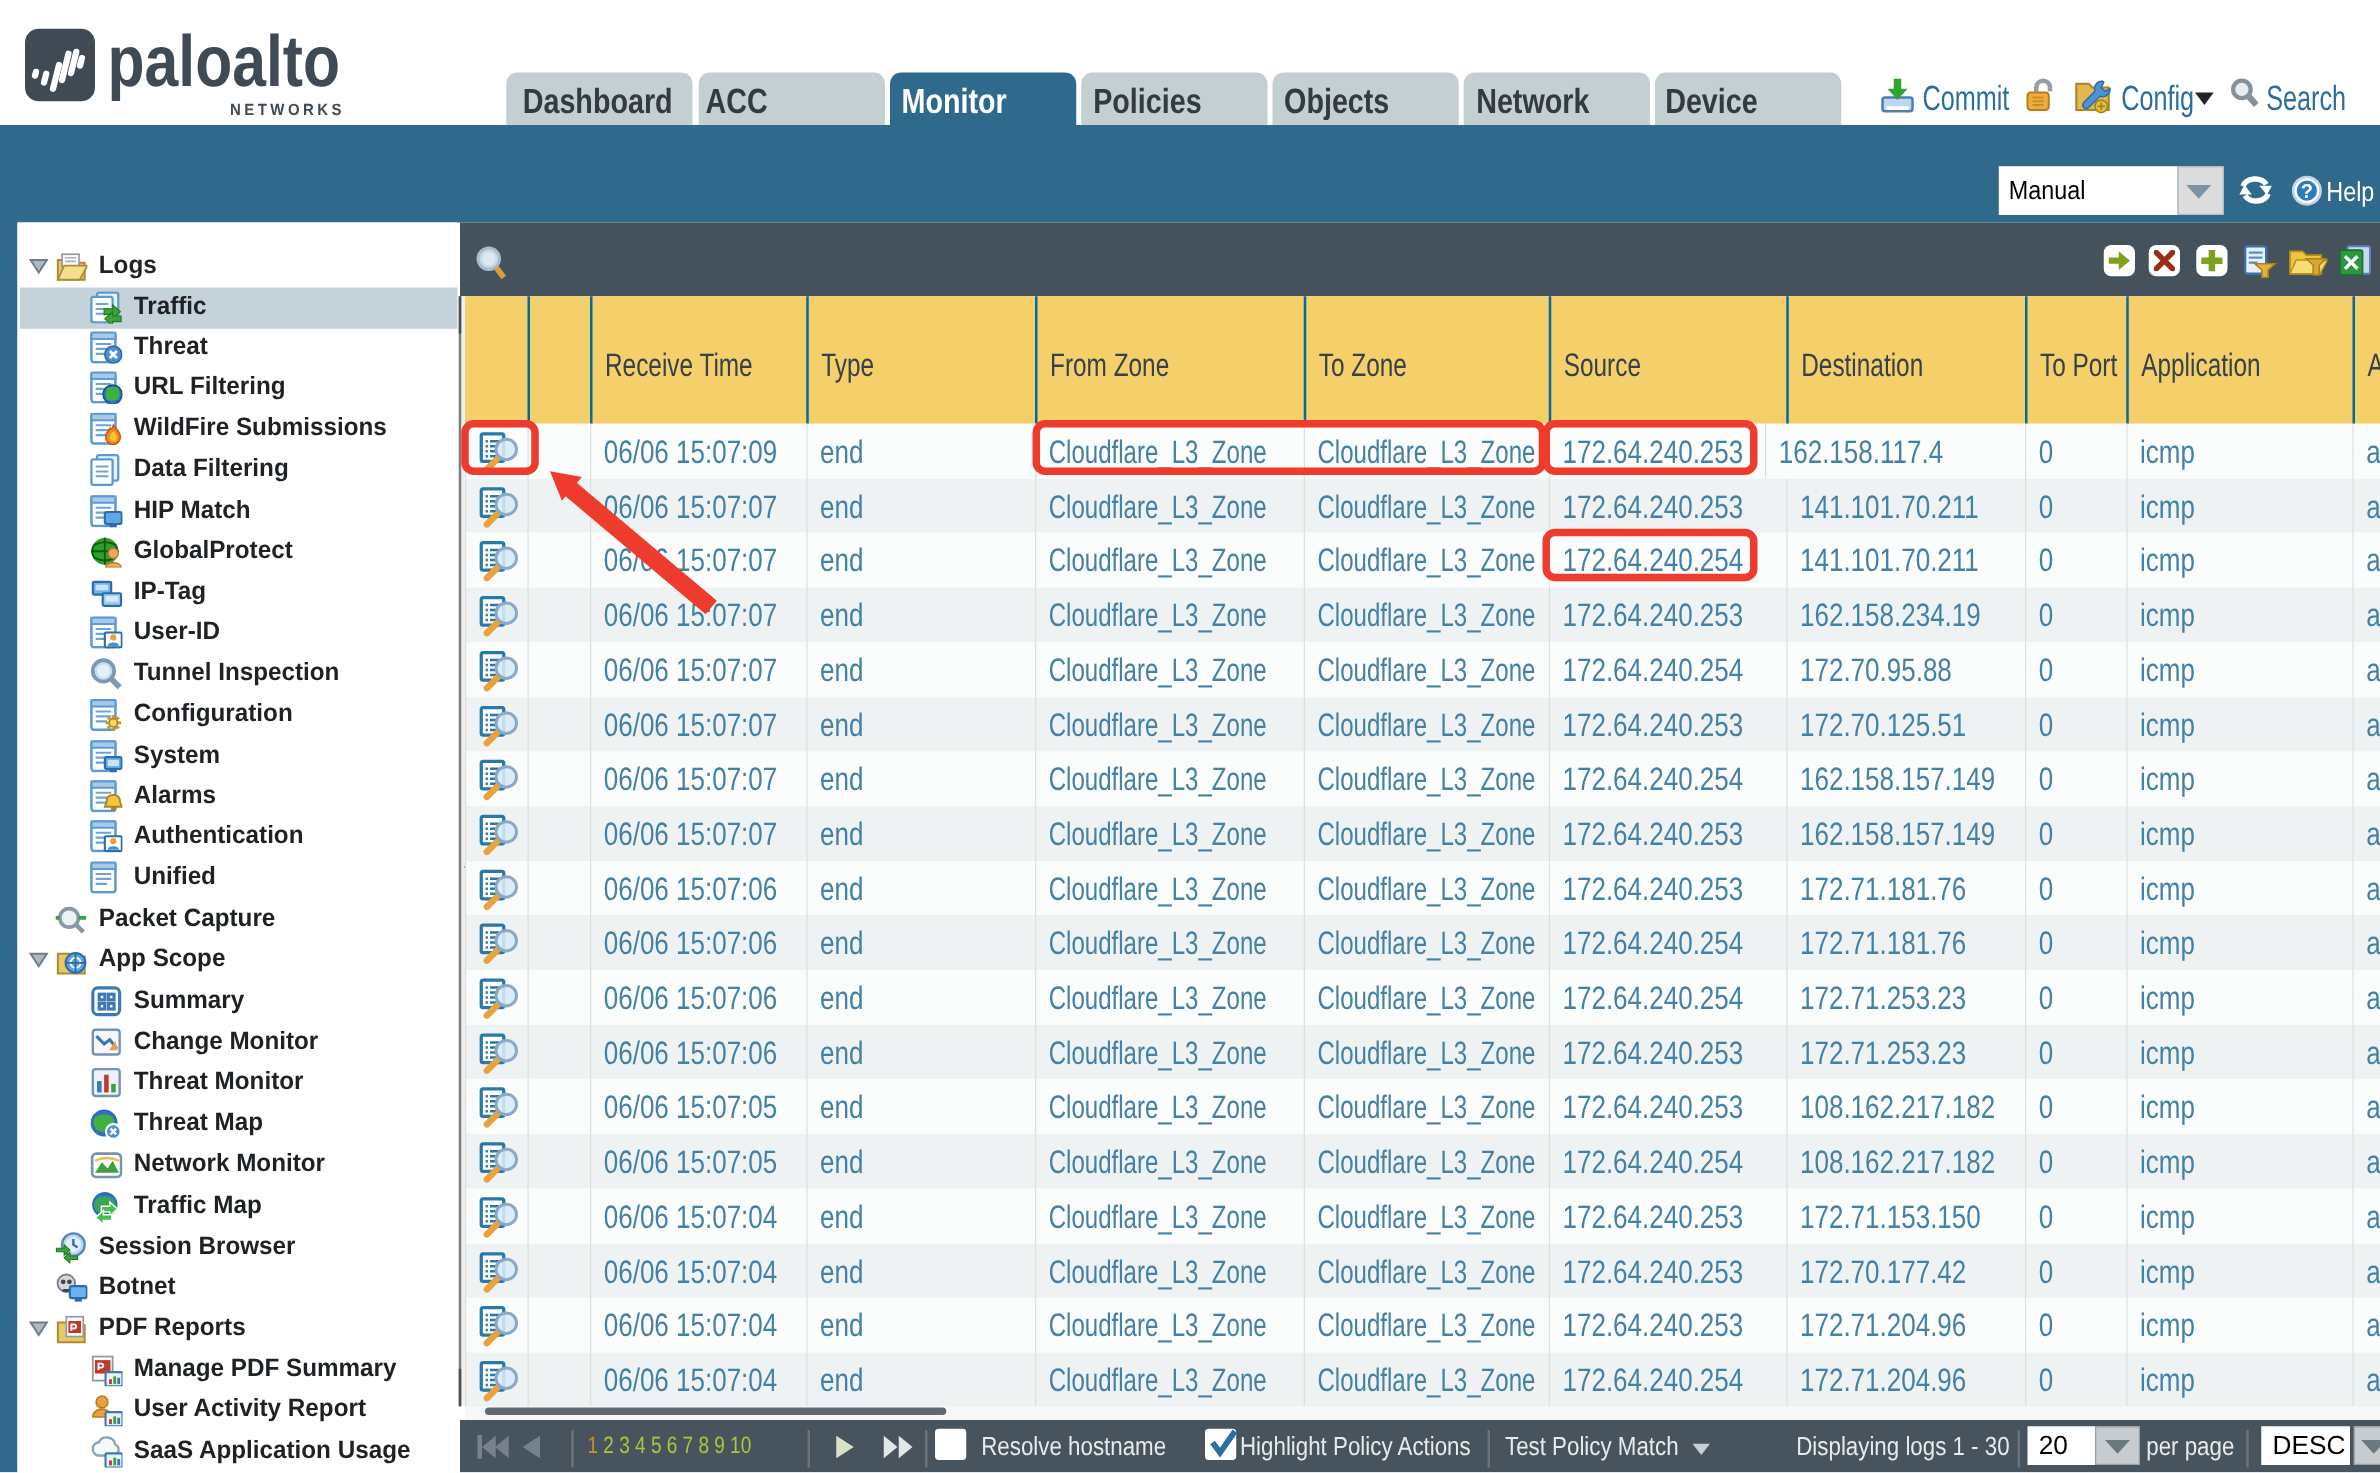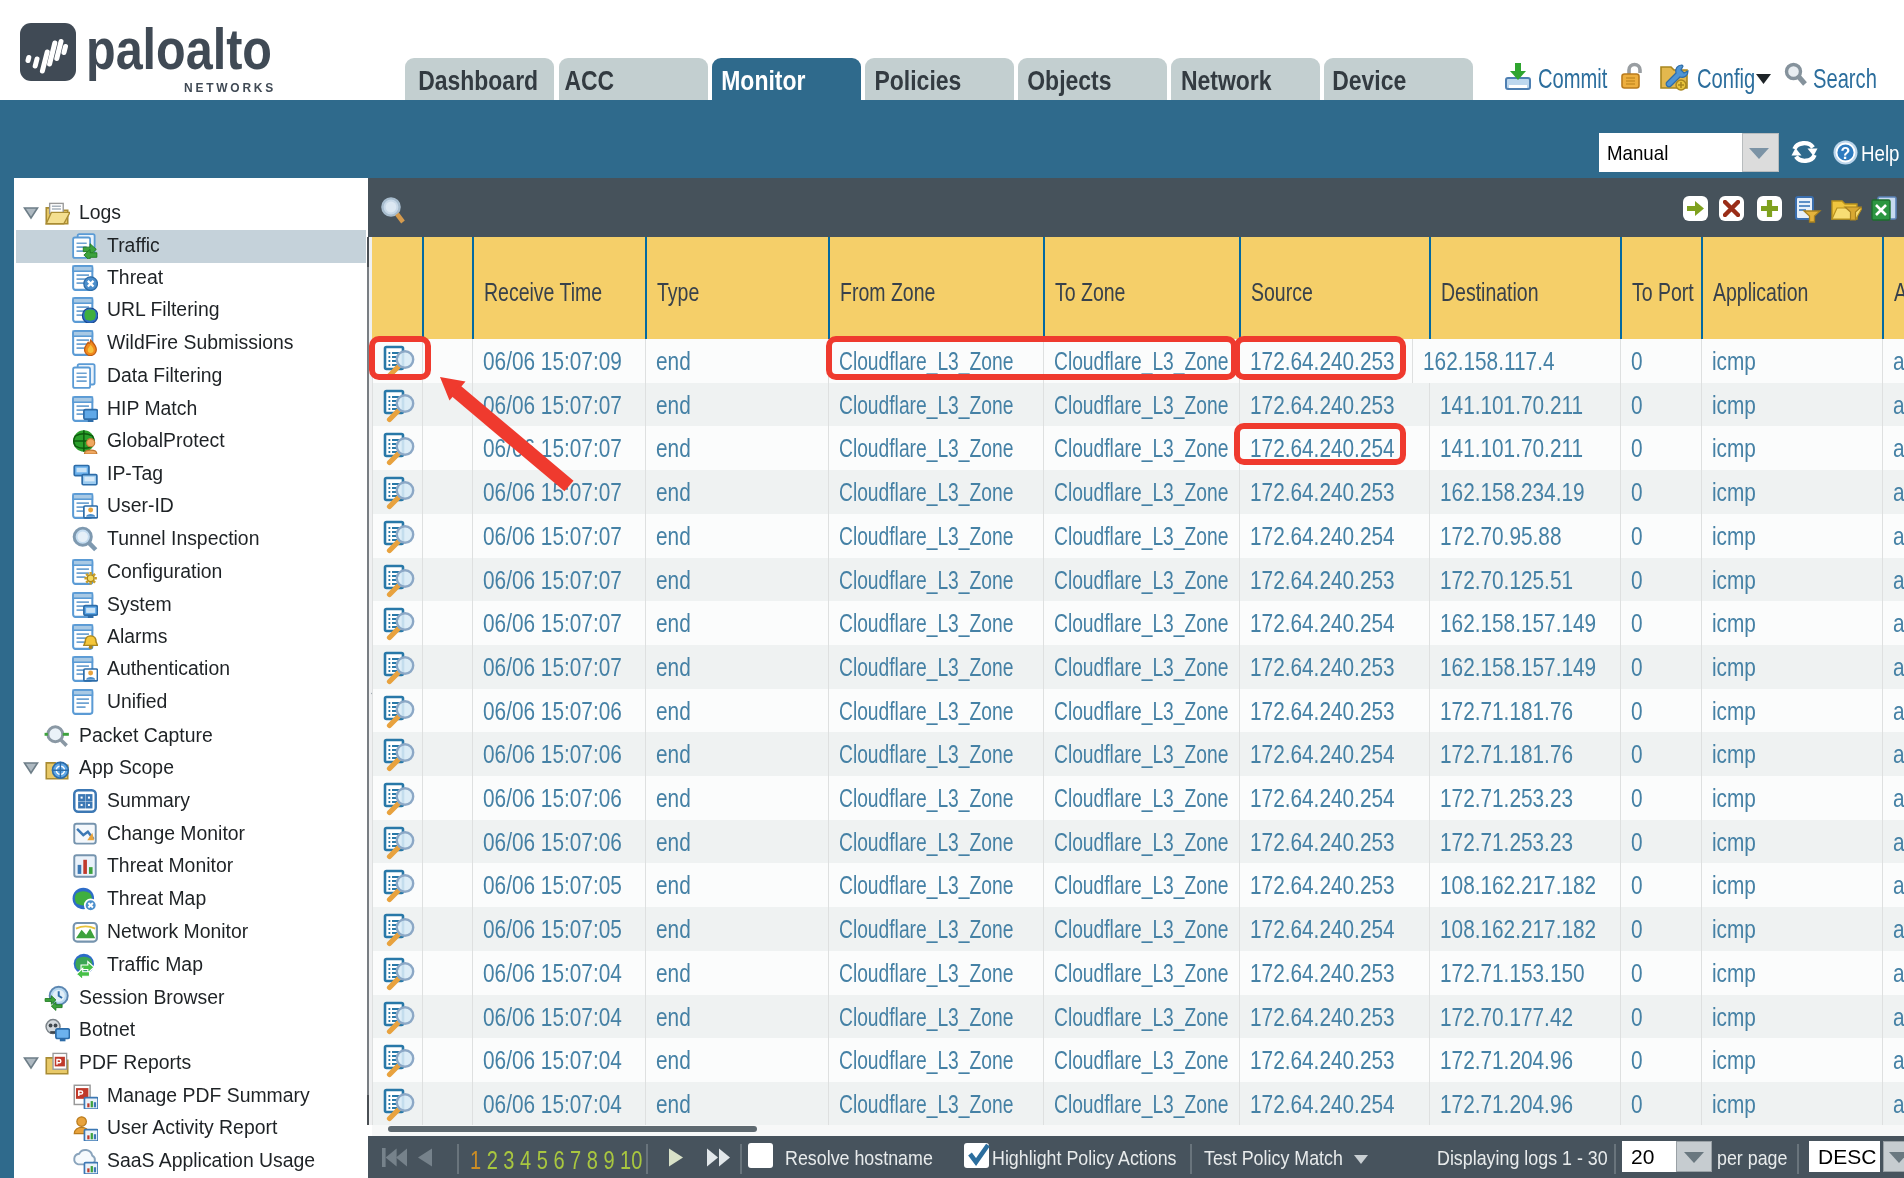--- a/index.html
+++ b/index.html
@@ -34,21 +34,21 @@
 .row .c { position:absolute; top:0; height:44px; line-height:44px; padding-left:10px; border-left:1px solid #DEE0E0; white-space:nowrap; }
 .row .c span { display:inline-block; transform:scaleX(0.80); transform-origin:0 50%; }
 
 
 #bbar { left:368px; top:1136px; width:1536px; height:42px; background:#47535D; color:#E8EBEC; font-size:21px; }
 #bbar .t { position:absolute; top:10px; white-space:nowrap; }
 #bbar .t span { display:inline-block; transform:scaleX(0.85); transform-origin:0 50%; }
 .bsep { position:absolute; top:8px; width:2px; height:30px; background:#69747C; }
 
 
-.titem { position:absolute; font-size:20px; color:#1E2225; white-space:nowrap; }
+.titem { position:absolute; font-size:20px; color:#1E2225; white-space:nowrap;font-weight:bold; }
 .titem span { display:inline-block; transform:scaleX(0.97); transform-origin:0 50%; }
 .tsel { position:absolute; left:16px; width:350px; height:33px; background:#C5D2DA; }
 
 
 .redbox { position:absolute; border:6px solid #EF3A2E; border-radius:10px; }
 </style>
 </head>
 <body>
 <div id="root">
 
@@ -858,21 +858,21 @@
         <g fill="#76828B">
           <rect x="1" y="1" width="3.6" height="19"></rect>
           <polygon points="15,10.5 26,1.5 26,19.5"></polygon>
           <polygon points="4.6,10.5 15.6,1.5 15.6,19.5"></polygon>
         </g>
       </svg>
     <svg class="abs" style="left:48px; top:11px;" width="19" height="21" viewBox="0 0 19 21">
         <polygon points="2,10.5 16,1.5 16,19.5" fill="#76828B"></polygon>
       </svg>
     <div class="bsep" style="left:89px;"></div>
-    <div class="t" style="left:102px; font-size:25px; color:#A9C73F;"><span style="transform:scaleX(0.8);"><b style="color:#CE8E24;font-weight:normal;">1</b> 2 3 4 5 6 7 8 9 10</span></div>
+    <div class="t" style="left:102px; font-size:19px; color:#A9C73F;"><span style="transform:scaleX(0.8);"><b style="color:#CE8E24;font-weight:normal;">1</b> 2 3 4 5 6 7 8 9 10</span></div>
     <div class="bsep" style="left:278px;"></div>
     <svg class="abs" style="left:300px; top:11px;" width="16" height="21" viewBox="0 0 16 21">
         <polygon points="1,1.5 15,10.5 1,19.5" fill="#D9E2C8"></polygon>
       </svg>
     <svg class="abs" style="left:338px; top:11px;" width="25" height="21" viewBox="0 0 25 21">
         <g fill="#E2E7EA">
           <polygon points="1,1.5 12,10.5 1,19.5"></polygon>
           <polygon points="13,1.5 24,10.5 13,19.5"></polygon>
         </g>
       </svg>

